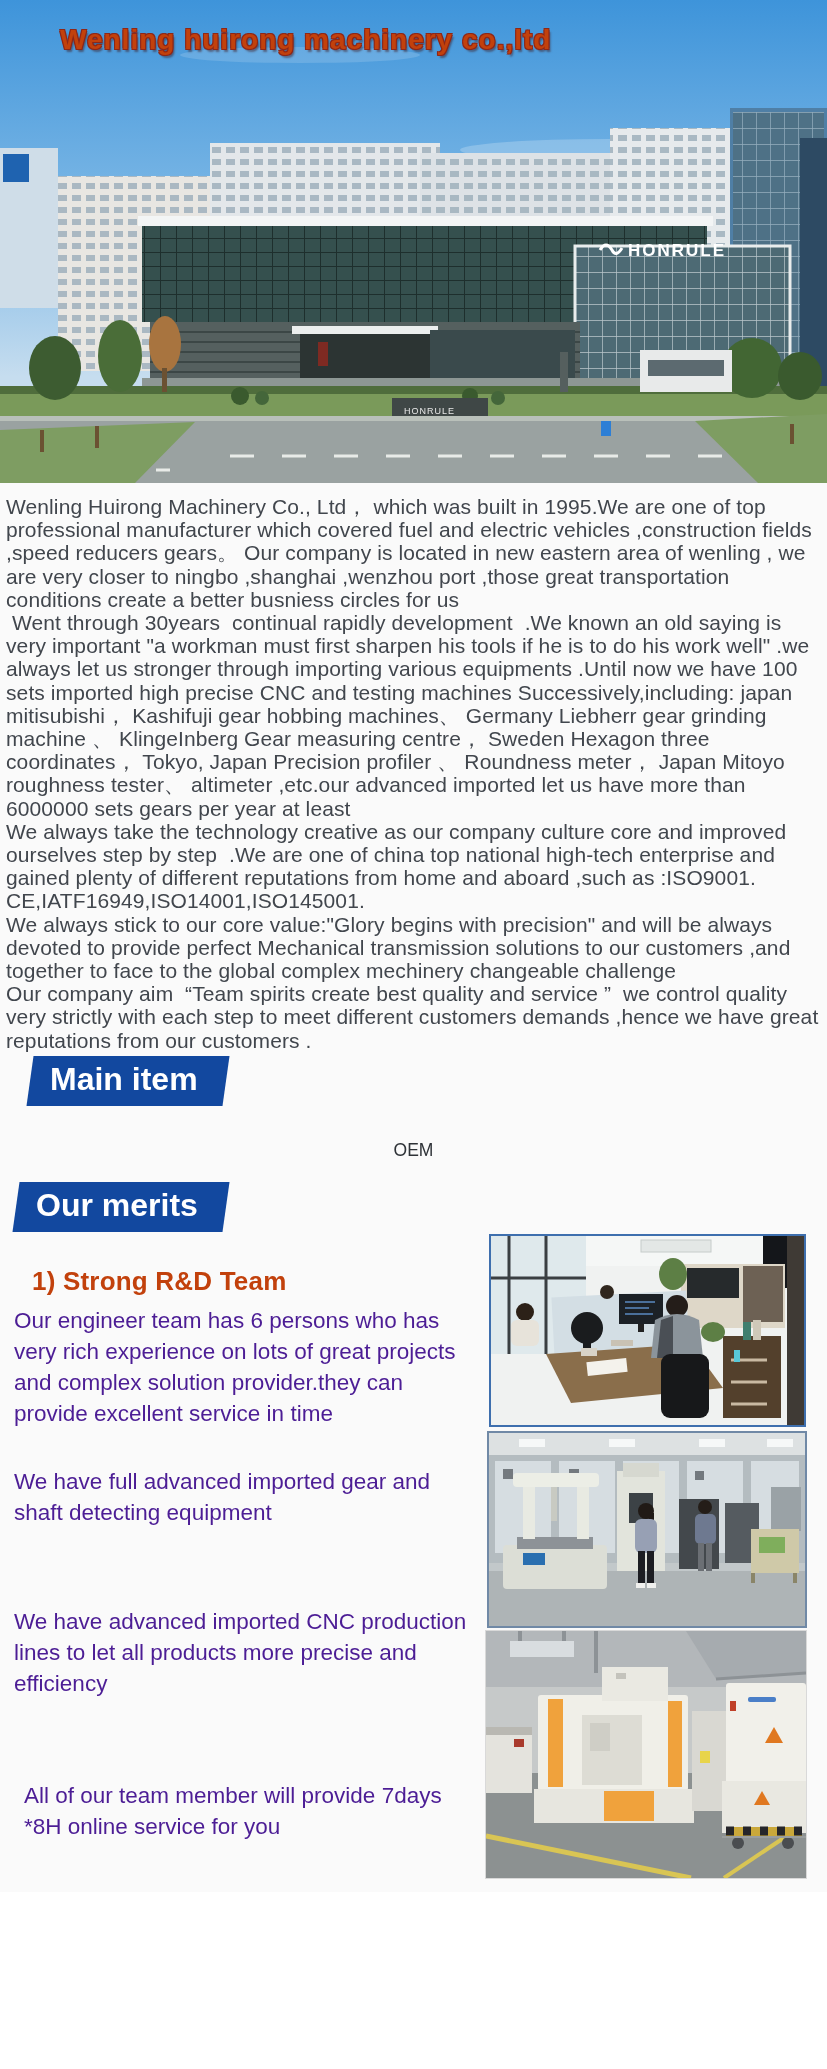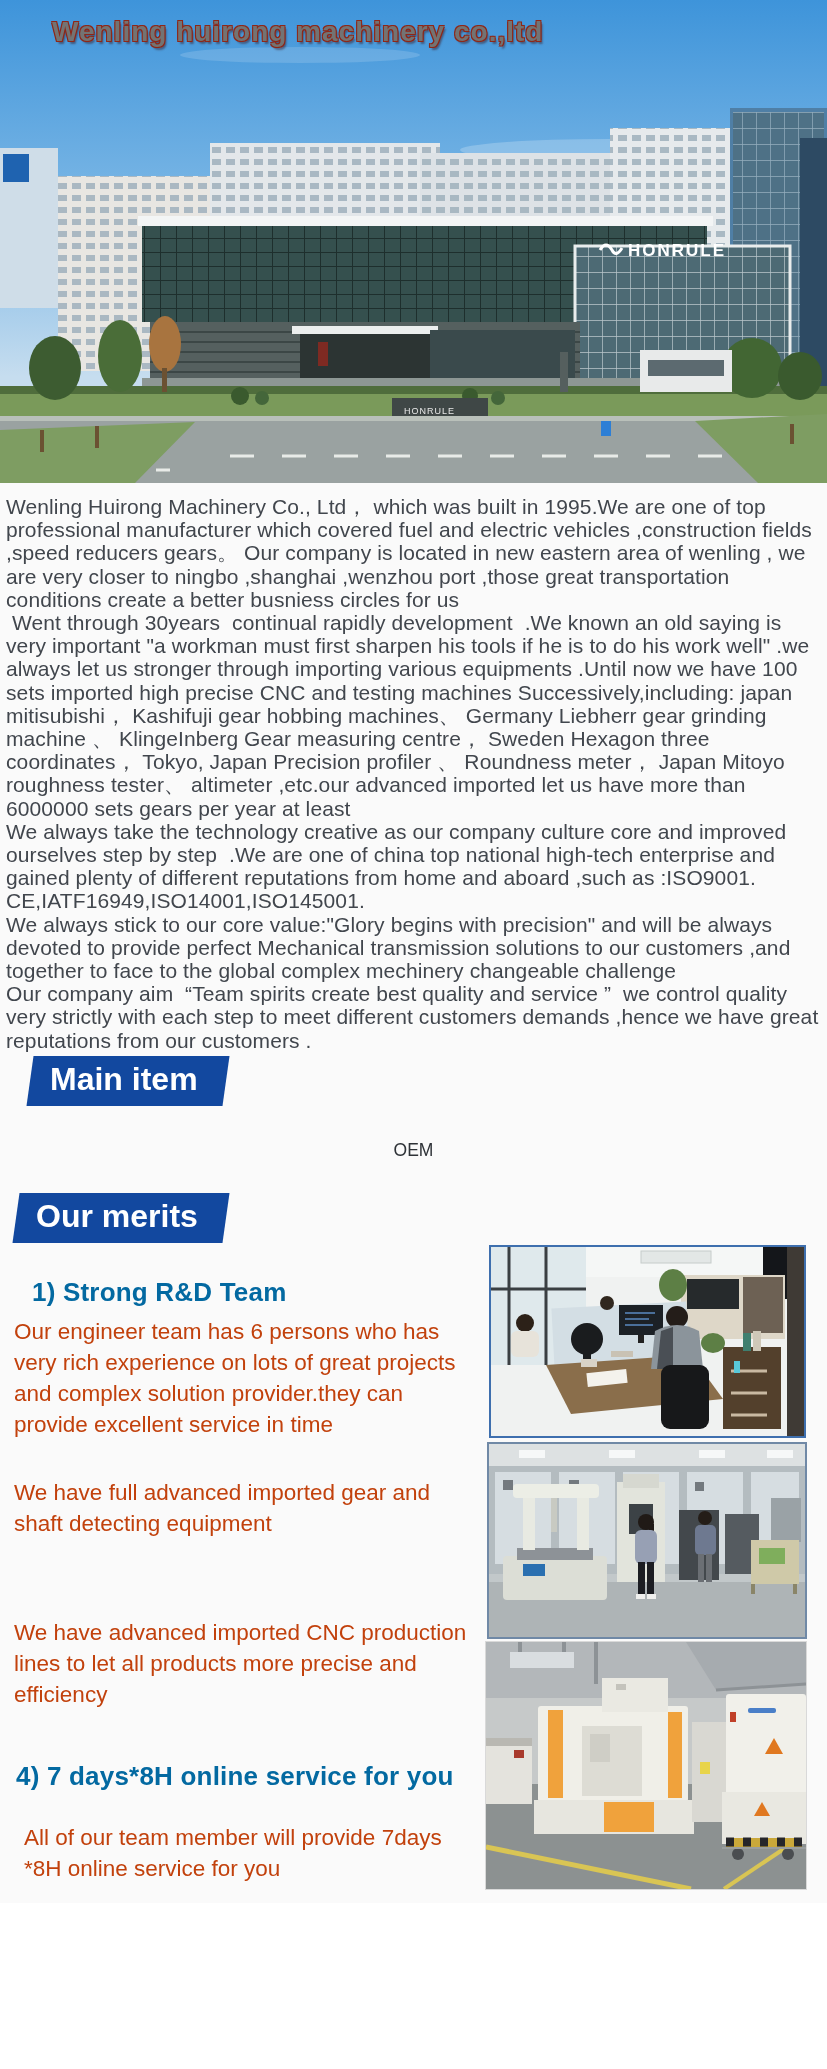--- a/index.html
+++ b/index.html
@@ -2,42 +2,42 @@
 <html><head>
 <meta charset="utf-8">
 <style>
   html,body{margin:0;padding:0;}
   body{width:827px;background:#ffffff;font-family:"Liberation Sans","DejaVu Sans",sans-serif;}
   .page{width:827px;background:#fafafa;overflow:hidden;}
 
   
   .hero{position:relative;width:827px;height:483px;}
   .hero svg{display:block;width:827px;height:483px;}
-  .banner-title{position:absolute;top:16px;left:52px;margin:0;font-size:28px;font-weight:bold;
-    letter-spacing:1px;color:#737373;
+  .banner-title{position:absolute;top:16px;left:52px;margin:8px;font-size:28px;font-weight:bold;
+    letter-spacing:1px;color:#c2410c;
     text-shadow:-1px -1px 0 #8e2718,1px -1px 0 #8e2718,-1px 1px 0 #8e2718,1px 1px 0 #8e2718,2px 3px 2px rgba(60,10,10,.45);}
 
   
   .about{padding:12px 5px 0 6px;font-size:21px;line-height:23.2px;color:#41464d;letter-spacing:.1px;}
   .about p{margin:0;white-space:pre-wrap;}
 
   
   .badge{position:relative;display:inline-block;margin:4px 0 0 30px;padding:5px 28px 8px 20px;
     font-size:32px;font-weight:bold;color:#ffffff;}
   .badge::before{content:"";position:absolute;inset:0;background:#12489f;transform:skewX(-8deg);}
   .badge span{position:relative;}
-  .badge-merits{margin:31px 0 0 16px;}
+  .badge-merits{margin:20px 0 0 16px;}
 
   .main-desc{margin:8px 24px 0;text-align:center;font-size:17.5px;line-height:24px;color:#2e3237;}
 
   
   .merits{position:relative;height:660px;margin-top:0;}
   .merit-text{position:absolute;left:10px;width:468px;}
-  .merit-text h2{margin:0;color:#0369a1;font-size:26px;font-weight:bold;letter-spacing:.2px;}
-  .merit-text p{margin:8px 0 0;padding-left:4px;font-size:22.5px;line-height:31px;color:#c2410c;}
+  .merit-text h2{margin:0;color:#c2410c;font-size:26px;font-weight:bold;letter-spacing:.2px;}
+  .merit-text p{margin:8px 0 0;padding-left:4px;font-size:22.5px;line-height:31px;color:#4c1d95;}
   .m1{top:34px}.m1 h2{padding-left:22px}
   .m2{top:226px}
   .m3{top:366px}.m3 h2{padding-left:14px}
   .m4{top:518px}.m4 h2{padding-left:6px}.m4 p{margin-top:30px;padding-left:14px}
 
   .photo{position:absolute;margin:0;background:#fff;}
   .photo svg{display:block;width:100%;height:100%;}
   .p1{left:489px;top:2px;width:313px;height:189px;border:2px solid #3e6fae;}
   .p2{left:487px;top:199px;width:316px;height:193px;border:2px solid #7089a6;}
   .p3{left:485px;top:398px;width:320px;height:247px;border:1px solid #d9d9d9;}
@@ -183,21 +183,20 @@
 
     <div class="merit-text m2">
       <p>We have full advanced imported gear and shaft detecting equipment</p>
     </div>
 
     <div class="merit-text m3">
       <p>We have advanced imported CNC production lines to let all products more precise and efficiency</p>
     </div>
 
     <div class="merit-text m4">
-      <h2>4) 7 days*8H online service for you</h2>
       <p>All of our team member will provide 7days *8H online service for you</p>
     </div>
 
     <figure class="photo p1">
       <svg viewBox="0 0 313 189" preserveAspectRatio="none" aria-hidden="true">
         <rect width="313" height="189" fill="#f0f2f1"></rect>
         <rect x="0" y="0" width="95" height="118" fill="#dfe9ec"></rect>
         <path d="M18 0V118M55 0V118M0 42H95" stroke="#3a3f42" stroke-width="3" fill="none"></path>
         <rect x="95" y="0" width="218" height="30" fill="#f5f7f6"></rect>
         <rect x="150" y="4" width="70" height="12" fill="#e3e7e6" stroke="#c6ccca"></rect>

